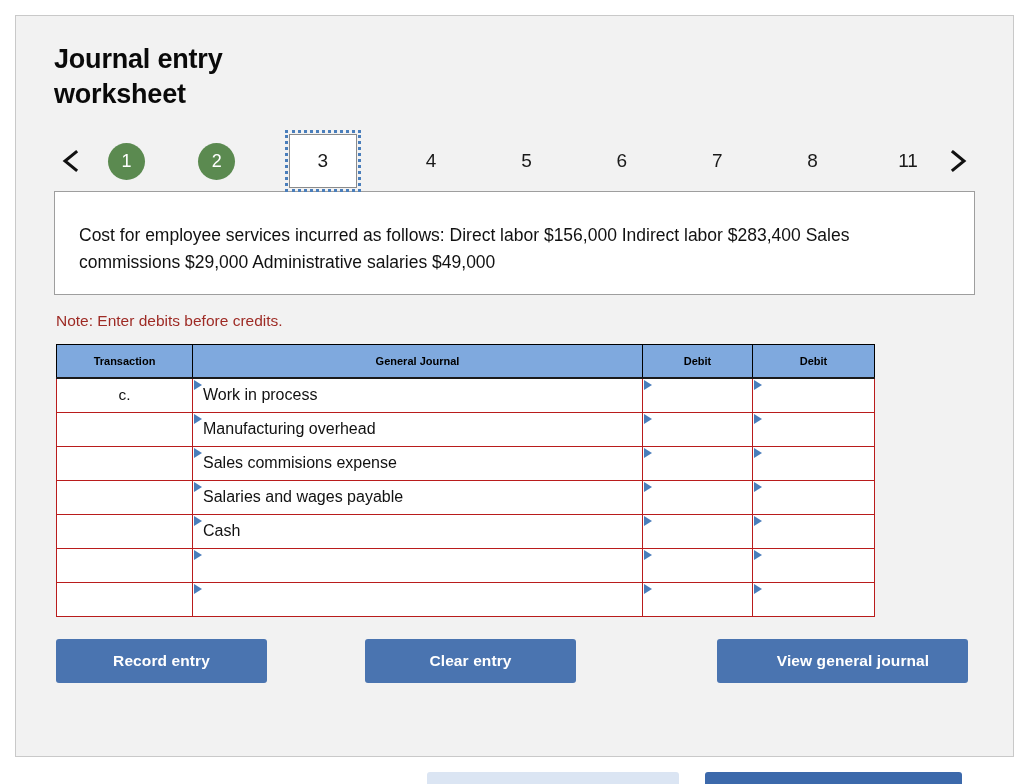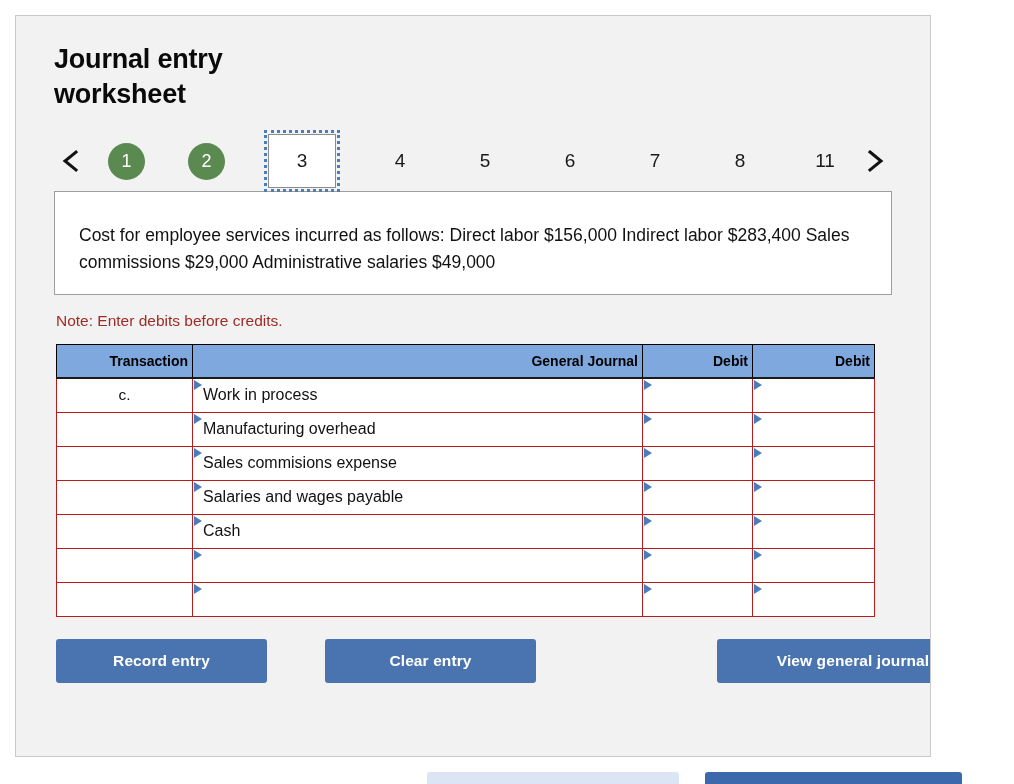--- a/index.html
+++ b/index.html
@@ -13,21 +13,21 @@
     overflow: hidden;
     font-family: "Liberation Sans", sans-serif;
     position: relative;
   }
 
   
   .panel {
     position: absolute;
     left: 15px;
     top: 15px;
-    width: 916px;
+    width: 999px;
     height: 742px;
     background: #f2f2f2;
     border: 1px solid #c9c9c9;
     box-sizing: border-box;
     overflow: hidden;
   }
 
   .inner {
     padding: 26px 38px 0 38px;
   }
@@ -123,25 +123,25 @@
   .jtable {
     border-collapse: collapse;
     table-layout: fixed;
     width: 818px;
     background: #ffffff;
     margin-left: 2px;
   }
   .jtable th {
     background: #7fa9de;
     color: #000000;
-    font-size: 14px;
+    font-size: 11px;
     font-weight: bold;
     height: 32px;
     border: 1px solid #000000;
-    text-align: right;
+    text-align: center;
     padding: 0 4px;
   }
   .jtable td {
     border: 1px solid #b91c1c;
     height: 33px;
     padding: 0;
     position: relative;
     vertical-align: middle;
   }
   .jtable tr.first-body td { border-top: 2px solid #1a1a1a; }
@@ -174,20 +174,21 @@
     border-bottom: 5px solid transparent;
   }
 
   
   .btn-row {
     display: flex;
     align-items: center;
     margin-top: 22px;
     margin-left: 2px;
     width: 912px;
+    gap: 40px;
   }
   .btn {
     background: #4a74b0;
     color: #ffffff;
     font-size: 15.5px;
     font-weight: bold;
     border: none;
     border-radius: 3px;
     height: 44px;
     cursor: pointer;

